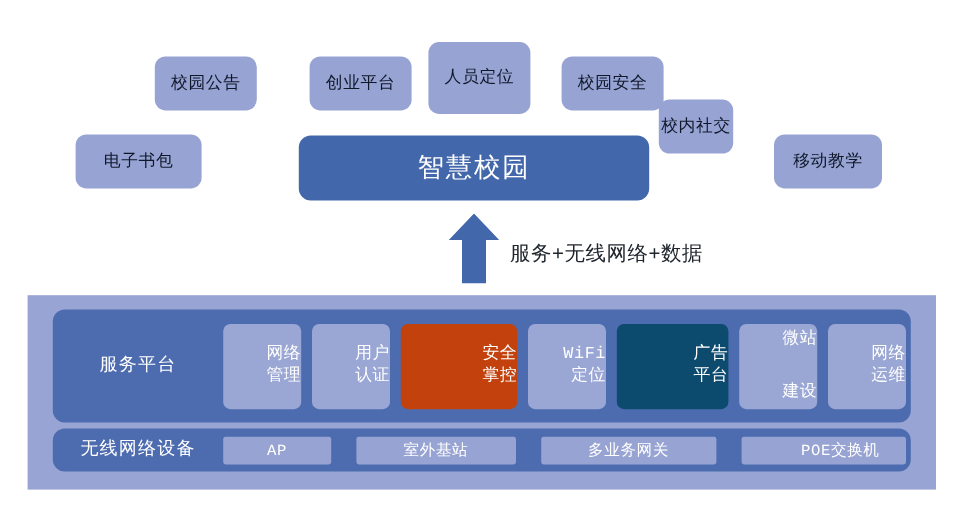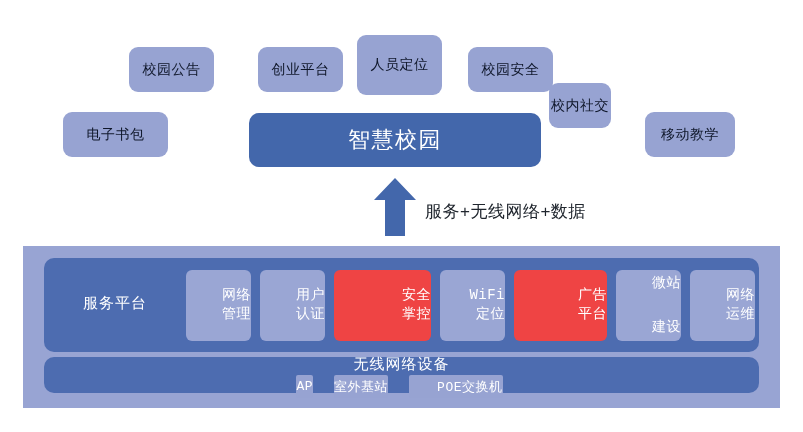--- a/index.html
+++ b/index.html
@@ -91,21 +91,20 @@
     left: 21px;
     top: 12px;
     width: 715px;
     height: 94px;
   }
   .layer.equipment {
     left: 21px;
     top: 111px;
     width: 715px;
     height: 36px;
-    flex-direction: column;
   }
 
   .layer-title {
     color: #ffffff;
     font-size: 15px;
     letter-spacing: 1px;
     text-align: center;
     flex: 0 0 auto;
     line-height: 1.2;
   }
@@ -200,29 +199,29 @@
       <div class="layer-title">服务平台</div>
       <div class="card-strip" id="module-strip">
           <div class="mod-card" style="background: rgb(154, 166, 212);">
             <span>网络</span>
             <span>管理</span>
           </div>
           <div class="mod-card" style="background: rgb(154, 166, 212);">
             <span>用户</span>
             <span>认证</span>
           </div>
-          <div class="mod-card" style="background: #ef4444; padding-left: 32px;">
+          <div class="mod-card" style="background: #c2410c; padding-left: 32px;">
             <span>安全</span>
             <span>掌控</span>
           </div>
           <div class="mod-card" style="background: rgb(154, 166, 212);">
             <span>WiFi</span>
             <span>定位</span>
           </div>
-          <div class="mod-card" style="background: #ef4444; padding-left: 28px;">
+          <div class="mod-card" style="background: #0c4a6e; padding-left: 28px;">
             <span>广告</span>
             <span>平台</span>
           </div>
           <div class="mod-card" style="background: rgb(154, 166, 212); gap: 25px;">
             <span>微站</span>
             <span>建设</span>
           </div>
           <div class="mod-card" style="background: rgb(154, 166, 212);">
             <span>网络</span>
             <span>运维</span>
@@ -232,20 +231,23 @@
 
     <div class="layer equipment">
       <div class="layer-title">无线网络设备</div>
       <div class="card-strip" id="device-strip">
           <div class="dev-card" style="flex: 1 1 68px; background: rgb(151, 163, 210);">
             <span>AP</span>
           </div>
           <div class="dev-card" style="flex: 1 1 112px; background: rgb(151, 163, 210);">
             <span>室外基站</span>
           </div>
+          <div class="dev-card" style="flex: 1 1 124px; background: rgb(151, 163, 210);">
+            <span>多业务网关</span>
+          </div>
           <div class="dev-card" style="flex: 1 1 116px; background: rgb(151, 163, 210); padding-left: 28px;">
             <span>POE交换机</span>
           </div>
         </div>
     </div>
 
   </div>
 </div>
 
 </body></html>

